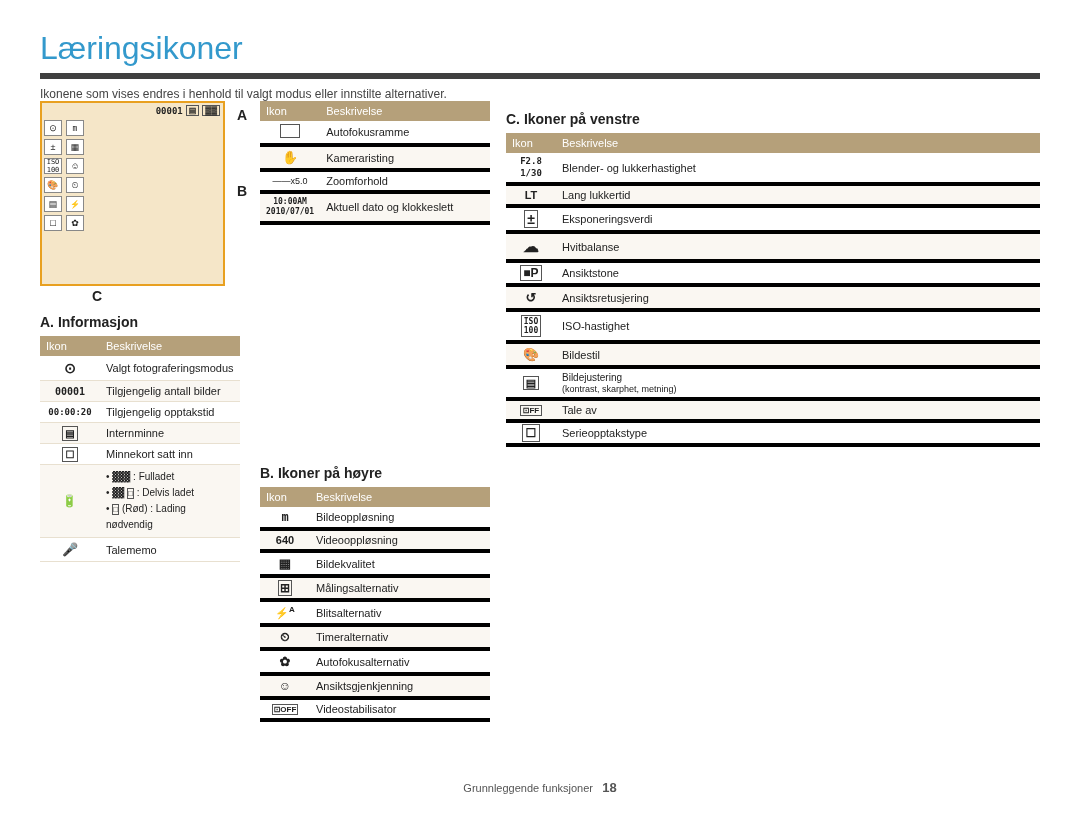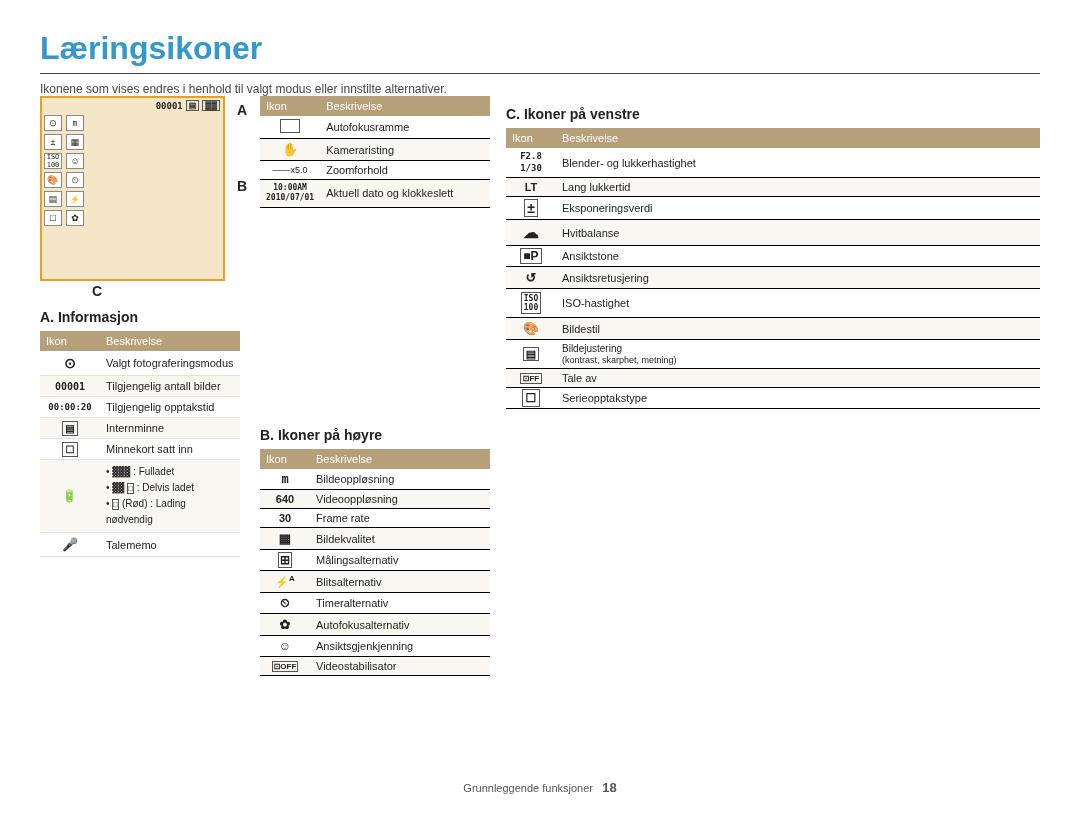--- a/index.html
+++ b/index.html
@@ -10,22 +10,22 @@
       height: 815px;
       padding: 30px 40px;
       font-size: 12px;
       color: #222;
       overflow: hidden;
     }
 
     h1 {
       font-size: 32px;
       color: #3399cc;
-      font-weight: bold;
-      border-bottom: 1px solid #404040;
+      font-weight: normal;
+      border-bottom: 6px solid #404040;
       padding-bottom: 6px;
       margin-bottom: 8px;
     }
 
     .subtitle {
       font-size: 12px;
       color: #444;
     }
 
     .main-layout {
@@ -137,21 +137,21 @@
       text-align: left;
       font-weight: normal;
     }
 
     .small-table th:first-child {
       width: 50px;
     }
 
     .small-table td {
       padding: 3px 6px;
-      border-bottom: 1px solid #000000;
+      border-bottom: 4px solid #000000;
       vertical-align: middle;
     }
 
     .small-table td:first-child {
       font-weight: bold;
       font-size: 10px;
       text-align: center;
     }
 
     .small-table tr:nth-child(even) {
@@ -373,24 +373,20 @@
         <tbody>
           <tr>
             <td style="text-align:center;font-size:12px;font-family:monospace;font-weight:bold;">m</td>
             <td>Bildeoppløsning</td>
           </tr>
           <tr>
             <td style="text-align:center;font-size:11px;font-weight:bold;">640</td>
             <td>Videooppløsning</td>
           </tr>
           <tr>
-            <td style="text-align:center;font-size:11px;font-weight:bold;">30</td>
-            <td>Frame rate</td>
-          </tr>
-          <tr>
             <td style="text-align:center;font-size:13px;">▦</td>
             <td>Bildekvalitet</td>
           </tr>
           <tr>
             <td style="text-align:center;font-size:12px;"><span style="border:1px solid #555;padding:0 1px;">⊞</span></td>
             <td>Målingsalternativ</td>
           </tr>
           <tr>
             <td style="text-align:center;font-size:11px;">⚡<sup style="font-size:8px;">A</sup></td>
             <td>Blitsalternativ</td>

